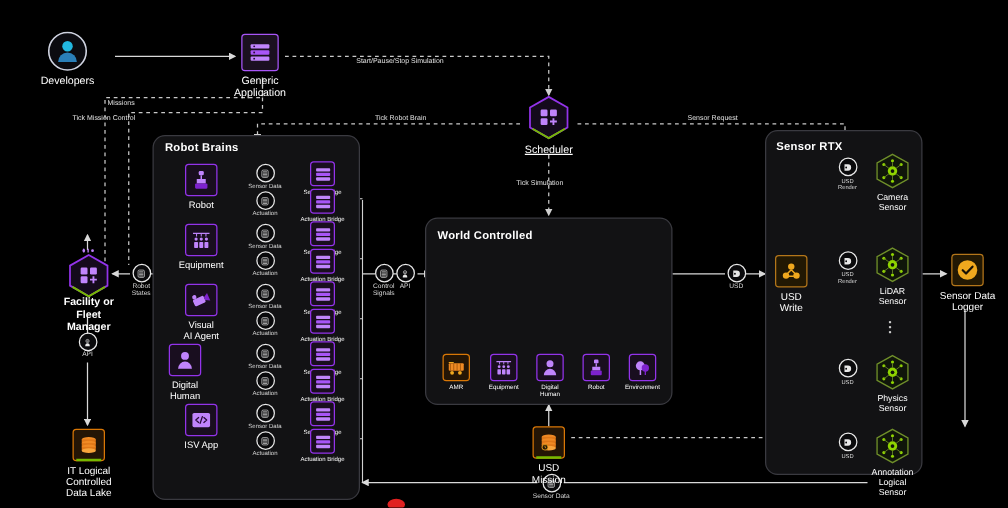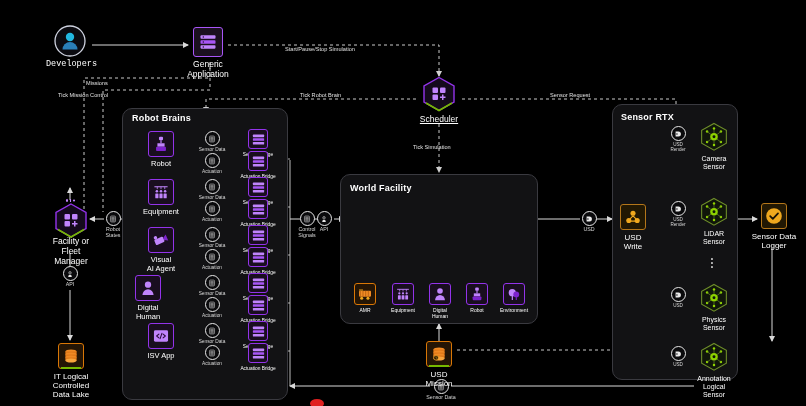--- a/index.html
+++ b/index.html
@@ -218,21 +218,21 @@
         <path d="M181,326 L196,326 L196,331 L206,331"></path>
         <path d="M181,336 L190,336 L190,353 L206,353"></path>
         <path d="M212,331 L226,331 L226,329 L232,329" marker-end="url(#ah)"></path>
         <path d="M212,353 L226,353 L226,351 L232,351"></path>
         <path d="M181,336 L190,336"></path>
         <path d="M190,336 L181,336" marker-end="url(#ah)"></path>
         <path d="M282,351 L290,351"></path>
       </g>
     </svg>
 
-  <div class="node" style="left:46px; top:25px; width:48px;font-family:Liberation Mono, monospace;">
+  <div class="node" style="left:30px; top:25px; width:48px;">
     <div style="width:32px;height:32px;margin:0 auto;">
       <svg viewBox="0 0 32 32" width="32" height="32">
         <circle cx="16" cy="16" r="15" fill="#0b0b10" stroke="#cfd3e0" stroke-width="1.3"></circle>
         <circle cx="16" cy="12" r="4.2" fill="#22b8e0"></circle>
         <path d="M8.5,24.5 a7.5,7.5 0 0 1 15,0 z" fill="#2a7fb8"></path>
       </svg>
     </div>
     <div class="cap" style="font-size:8.5px;">Developers</div>
   </div>
 
@@ -278,21 +278,21 @@
         <circle cx="13" cy="2.5" r="1.1" fill="#c084fc"></circle>
         <circle cx="20" cy="2.5" r="1.1" fill="#c084fc"></circle>
         <polygon points="17,6 32,14.5 32,30.5 17,39 2,30.5 2,14.5" fill="#140a1c" stroke="#9333ea" stroke-width="1.4"></polygon>
         <path d="M4,31.5 L17,39 L30,31.5" fill="none" stroke="#76b900" stroke-width="1.6"></path>
         <rect x="10.5" y="16" width="5.5" height="5.5" rx="1" fill="#c084fc"></rect>
         <rect x="18" y="16" width="5.5" height="5.5" rx="1" fill="#c084fc"></rect>
         <rect x="10.5" y="23" width="5.5" height="5.5" rx="1" fill="#c084fc"></rect>
         <path d="M18,25.7 h5.5 M20.75,23 v5.5" stroke="#c084fc" stroke-width="1.5"></path>
       </svg>
     </div>
-    <div class="cap" style="font-size:8.5px;">Facility or
+    <div class="cap" style="font-size:8.5px;font-weight:bold;">Facility or
 Fleet Manager</div>
   </div>
 
   <div class="conn" style="left:97px; top:211px; width:32px;">
     <div class="circ">
       <svg viewBox="0 0 12 12" width="8" height="8">
         <rect x="2.2" y="1.6" width="7.6" height="8.8" rx="1.6" fill="#0a0a0c" stroke="#e8e8e8" stroke-width="0.8"></rect>
         <path d="M3.4,3.6 h5.2 M3.4,5.3 h5.2 M3.4,7 h5.2 M3.4,8.7 h5.2" stroke="#e8e8e8" stroke-width="0.8"></path>
       </svg>
     </div>
@@ -619,21 +619,21 @@
     <div class="circ">
       <svg viewBox="0 0 12 12" width="8" height="8">
         <rect x="2.2" y="1.6" width="7.6" height="8.8" rx="1.6" fill="#0a0a0c" stroke="#e8e8e8" stroke-width="0.8"></rect>
         <path d="M3.4,3.6 h5.2 M3.4,5.3 h5.2 M3.4,7 h5.2 M3.4,8.7 h5.2" stroke="#e8e8e8" stroke-width="0.8"></path>
       </svg>
     </div>
     <div class="lab" style="font-size:5.3px;">Sensor Data</div>
   </div>
 
   <div class="grp" style="left:340px; top:174px; width:198px; height:150px;"></div>
-  <div class="grp-title" style="left:350px; top:183px; font-size:9px;">World Facility</div>
+  <div class="grp-title" style="left:350px; top:183px; font-size:9px;">World Controlled</div>
 
 
   <div id="ws-assets">
       <div class="node" style="left: 349px; top: 283px; width: 32px;">
         <div class="tile orange" style="width:22px;height:22px;">
           <svg viewBox="0 0 24 24" width="16" height="16">
         <rect x="3" y="7" width="18" height="9" rx="1.2" fill="#f08a24"></rect>
         <path d="M5,7 v9 M9,7 v9 M13,7 v9 M17,7 v9" stroke="#9a4f06" stroke-width="0.9"></path>
         <circle cx="7" cy="18.4" r="2.3" fill="#f0a81e"></circle>
         <circle cx="16.4" cy="18.4" r="2.3" fill="#f0a81e"></circle>

